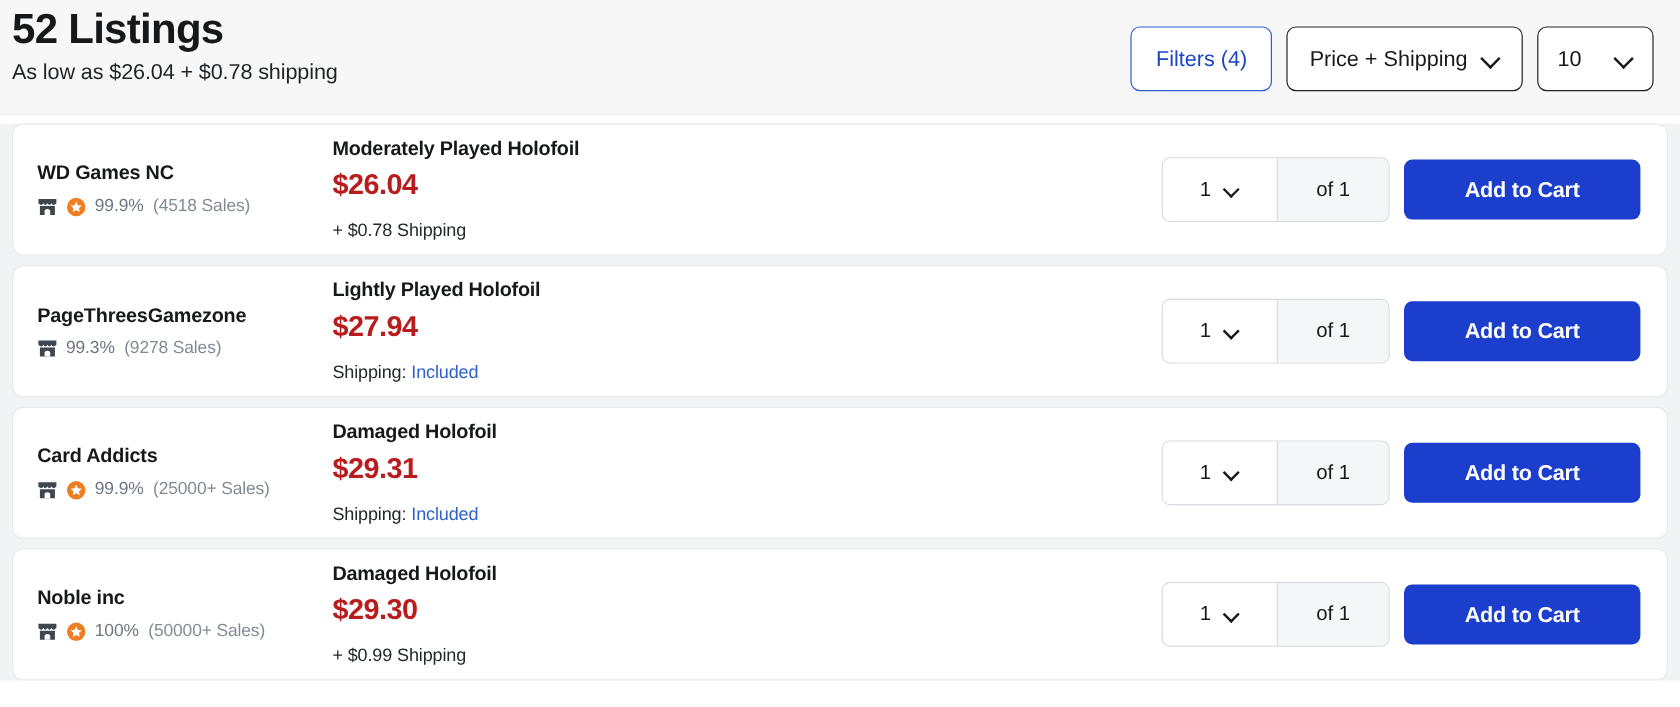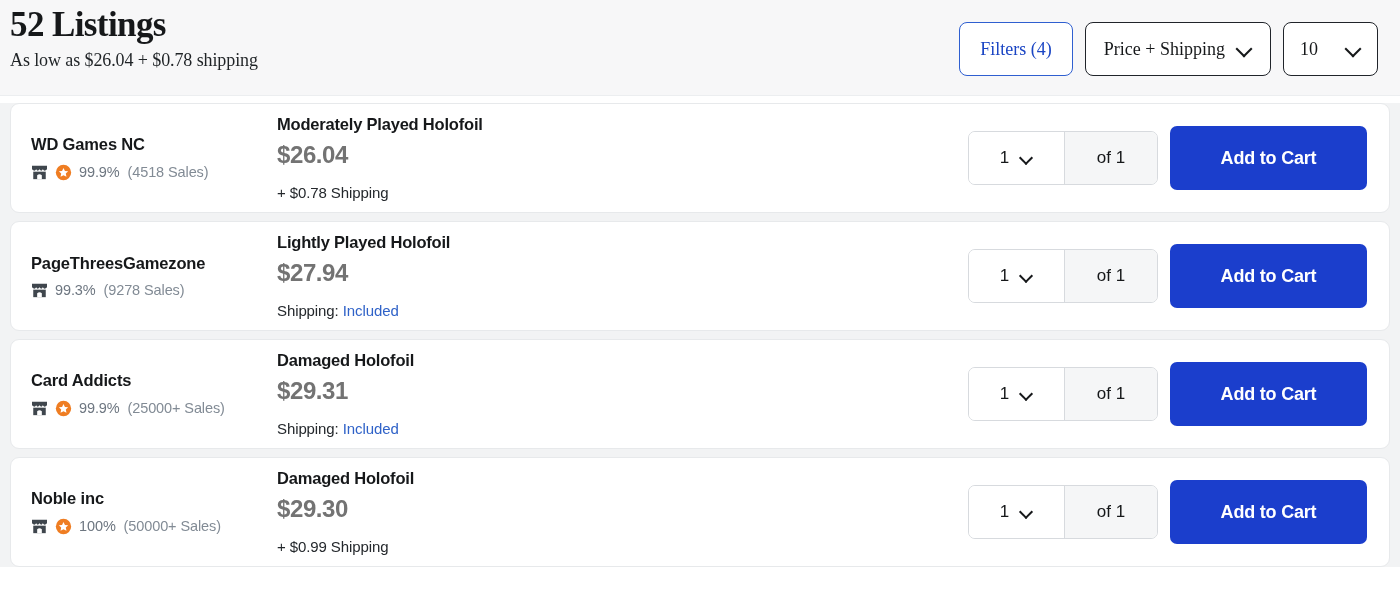--- a/index.html
+++ b/index.html
@@ -15,21 +15,20 @@
   
   .header {
     position: relative;
     height: 96px;
     background: #f7f7f8;
     border-bottom: 1px solid #eceef0;
     padding: 0 22px 0 10px;
     display: flex;
     align-items: flex-start;
     justify-content: space-between;
-    font-family: Liberation Serif, serif;
   }
   .header-left { padding-top: 6px; }
   .page-title {
     font-size: 35px;
     font-weight: 700;
     letter-spacing: -0.6px;
     color: #16181a;
     line-height: 1.08;
   }
   .page-subtitle {
@@ -140,21 +139,21 @@
     font-size: 16.5px;
     font-weight: 700;
     color: #16181a;
     letter-spacing: -0.2px;
     line-height: 1.2;
   }
   .item-price {
     margin-top: 6px;
     font-size: 24px;
     font-weight: 700;
-    color: #737373;
+    color: #b91c1c;
     letter-spacing: -0.4px;
     line-height: 1.15;
   }
   .item-ship {
     margin-top: 16px;
     font-size: 15px;
     color: #24282c;
     letter-spacing: -0.1px;
   }
   .item-ship .ship-link { color: #2f62c8; }
@@ -197,21 +196,21 @@
     display: flex;
     align-items: center;
     justify-content: center;
     background: #f5f6f7;
     border-left: 1px solid #d7dade;
     font-size: 17px;
     color: #16181a;
   }
   .btn-cart {
     width: 197px;
-    height: 64px;
+    height: 50px;
     border: none;
     border-radius: 7px;
     background: #1b3ecc;
     color: #ffffff;
     font-size: 18px;
     font-weight: 700;
     letter-spacing: -0.2px;
     font-family: "Liberation Sans", sans-serif;
     cursor: pointer;
   }

